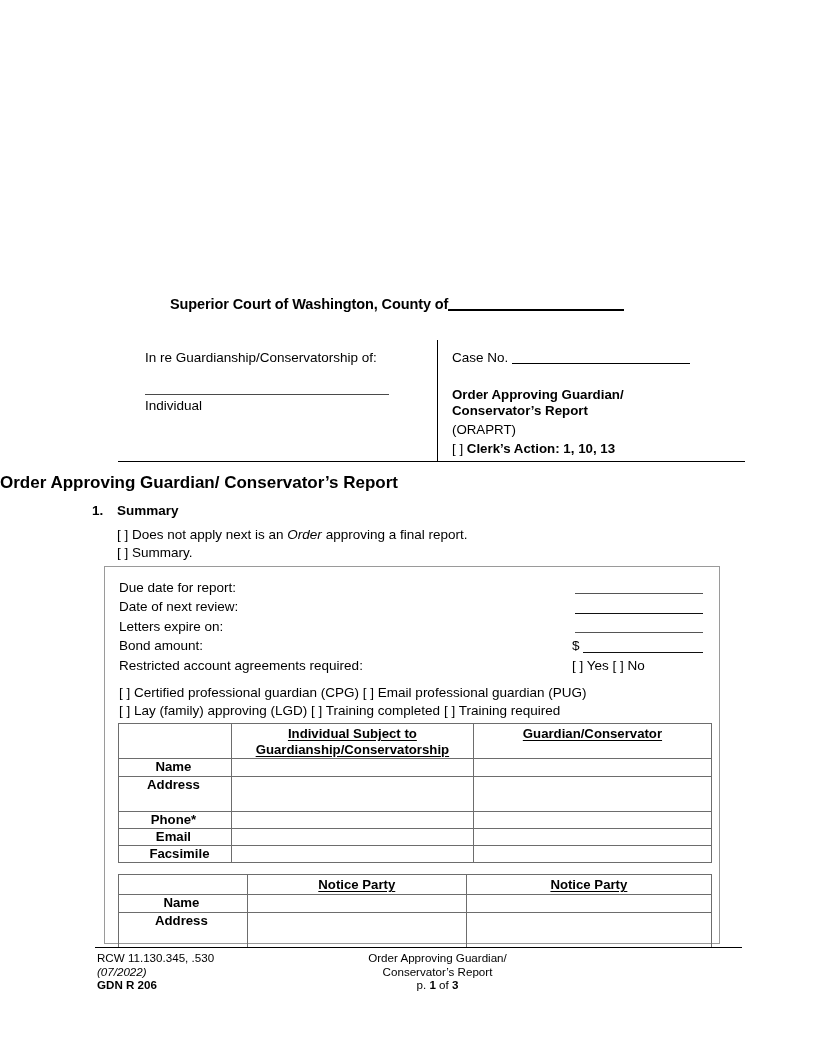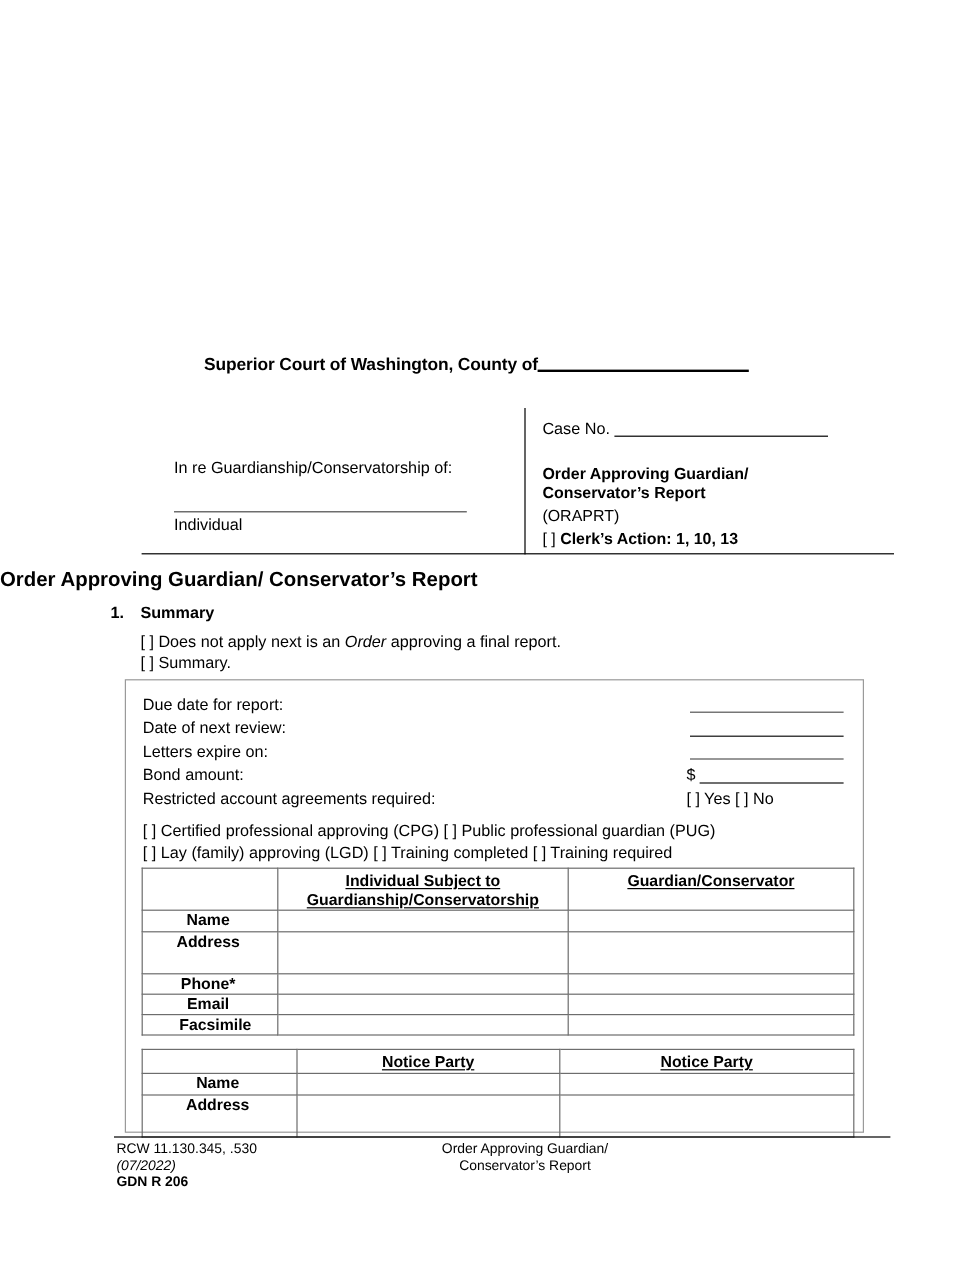--- a/index.html
+++ b/index.html
@@ -64,21 +64,20 @@
     top: 340px;
     width: 0;
     height: 122px;
     border-left: 1.3px solid #000;
   }
   .caption-left {
     position: absolute;
     left: 27px;
     top: 10px;
     width: 300px;
-    margin-top: 32px;
   }
   .caption-left .inre {
     font-size: 13.5px;
     white-space: nowrap;
   }
   .caption-left .name-rule {
     margin-top: 29px;
     width: 244px;
     border-bottom: 1.3px solid #4a4a4a;
     height: 0;
@@ -341,21 +340,21 @@
         <span class="lbl">Bond amount:</span>
         <span class="dollar">$</span>
         <span class="rule money"></span>
       </div>
       <div class="sb-row">
         <span class="lbl">Restricted account agreements required:</span>
         <span class="yesno">[ ] Yes  [ ] No</span>
       </div>
     </div>
     <div class="sb-checks">
-      <div>[ ] Certified professional approving (CPG)  [ ] Public professional guardian (PUG)</div>
+      <div>[ ] Certified professional guardian (CPG)  [ ] Email professional guardian (PUG)</div>
       <div>[ ] Lay (family) approving (LGD)  [ ] Training completed  [ ] Training required</div>
     </div>
   </div>
 
   <table class="gtbl" id="table-subject">
     <tbody>
         <tr>
       <th style="width:109px;height:32px;"></th>
       <th style="width:240px;">
         <span class="u">Individual Subject to</span><br>
@@ -419,15 +418,16 @@
 
   <div class="footer-rule"></div>
   <div class="footer-left">
     <div>RCW 11.130.345, .530</div>
     <div class="ital">(07/2022)</div>
     <div class="bold">GDN R 206</div>
   </div>
   <div class="footer-center">
     <div>Order Approving Guardian/</div>
     <div>Conservator’s Report</div>
+    <div><span>p. </span><b>1</b><span> of </span><b>3</b></div>
   </div>
 
 </div>
 
 </body></html>

